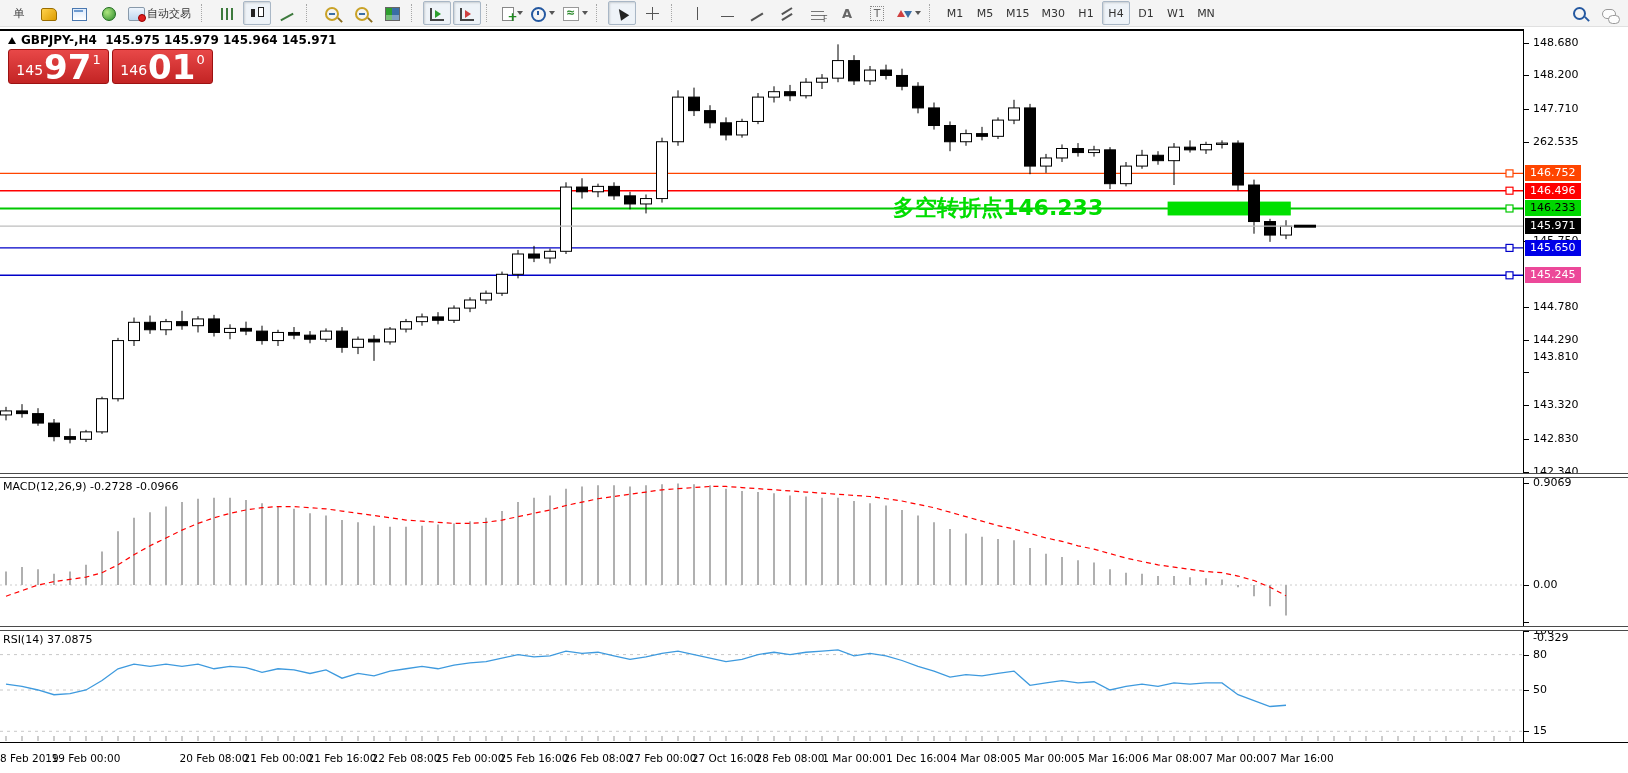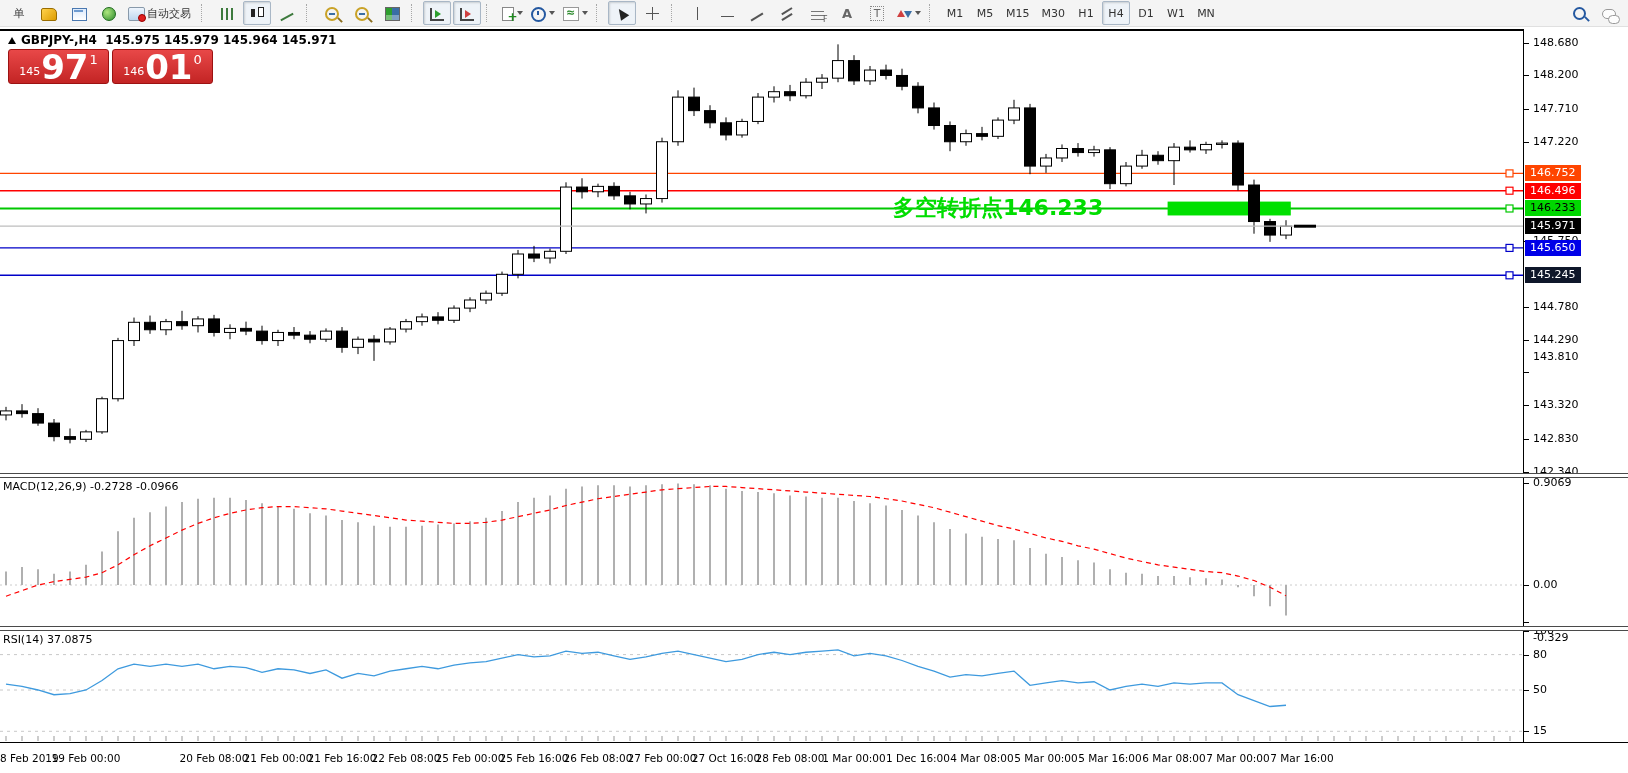--- a/index.html
+++ b/index.html
@@ -114,21 +114,21 @@
     border:1px solid #b02020;cursor:default;}
   .tp-vol{flex:1;display:flex;margin:0 2px;border:1px solid #a8a8a8;background:#fff;border-radius:2px;box-sizing:border-box;}
   .tp-dn,.tp-up{width:17px;background:linear-gradient(#fdfdfd,#e8e8e8);display:flex;align-items:center;justify-content:center;}
   .tp-dn{border-right:1px solid #ccc;} .tp-up{border-left:1px solid #ccc;}
   .tri-dn{width:0;height:0;border-left:4px solid transparent;border-right:4px solid transparent;border-top:5px solid #222;}
   .tri-up{width:0;height:0;border-left:4px solid transparent;border-right:4px solid transparent;border-bottom:5px solid #222;}
   .tp-vval{flex:1;display:flex;align-items:center;justify-content:flex-end;padding-right:7px;font-size:14px;color:#000;}
   .tp-row2{display:flex;margin-top:2px;height:35px;gap:3px;}
   .tp-price{flex:1;background:linear-gradient(#e84848,#c32424);border:1px solid #9c1212;border-radius:3px;
     color:#fff;display:flex;align-items:flex-end;justify-content:center;padding-bottom:2px;cursor:default;}
-  .p-sm{font-size:11px;margin-bottom:3px;}
+  .p-sm{font-size:14px;margin-bottom:3px;}
   .p-big{font-size:34px;font-weight:bold;line-height:27px;margin:0 1px;}
   .p-sup{font-size:13px;margin-bottom:14px;}
 </style>
 </head>
 <body>
 
 <div id="toolbar">
     <div class="tbtn">
       <span class="tlabel">单</span>
     </div>
@@ -655,21 +655,21 @@
   <div id="rsi-label">RSI(14) 37.0875</div>
 
   <div id="price-axis">
       <div class="ax-tick" style="top: 13.9994px;"></div>
       <div class="ax-lbl" style="top: 6.99941px;">148.680</div>
       <div class="ax-tick" style="top: 46.4618px;"></div>
       <div class="ax-lbl" style="top: 39.4618px;">148.200</div>
       <div class="ax-tick" style="top: 79.6005px;"></div>
       <div class="ax-lbl" style="top: 72.6005px;">147.710</div>
       <div class="ax-tick" style="top: 112.739px;"></div>
-      <div class="ax-lbl" style="top: 105.739px;">147.220</div>
+      <div class="ax-lbl" style="top: 105.739px;">262.535</div>
       <div class="ax-tick" style="top: 212.155px;"></div>
       <div class="ax-lbl" style="top: 205.155px;">145.750</div>
       <div class="ax-tick" style="top: 277.756px;"></div>
       <div class="ax-lbl" style="top: 270.756px;">144.780</div>
       <div class="ax-tick" style="top: 310.895px;"></div>
       <div class="ax-lbl" style="top: 303.895px;">144.290</div>
       <div class="ax-tick" style="top: 343.358px;"></div>
       <div class="ax-lbl" style="top: 321px;">143.810</div>
       <div class="ax-tick" style="top: 376.496px;"></div>
       <div class="ax-lbl" style="top: 369.496px;">143.320</div>
@@ -691,21 +691,21 @@
       <div class="ax-lbl" style="top: 654px;">50</div>
       <div class="ax-tick" style="top: 702.3px;"></div>
       <div class="ax-lbl" style="top: 695.3px;">15</div>
       <div class="ax-tick" style="top: 720px;"></div>
       <div class="ax-lbl" style="top: 713px;">0</div>
       <div class="ax-badge" style="top: 136.39px; background: rgb(255, 69, 0); color: rgb(255, 255, 255);">146.752</div>
       <div class="ax-badge" style="top: 153.703px; background: rgb(255, 0, 0); color: rgb(255, 255, 255); text-align: center;">146.496</div>
       <div class="ax-badge" style="top: 171.49px; background: rgb(0, 216, 0); color: rgb(0, 0, 0);">146.233</div>
       <div class="ax-badge" style="top: 189.209px; background: rgb(0, 0, 0); color: rgb(255, 255, 255);">145.971</div>
       <div class="ax-badge" style="top: 210.918px; background: rgb(0, 0, 232); color: rgb(255, 255, 255);">145.650</div>
-      <div class="ax-badge" style="top: 238.308px; background: #0f172a; color: rgb(255, 255, 255);">145.245</div>
+      <div class="ax-badge" style="top: 238.308px; background: #ec4899; color: rgb(255, 255, 255);">145.245</div>
     </div>
   <div id="time-axis">
       <div class="t-lbl first" style="left: 0px;">8 Feb 2019</div>
       <div class="t-lbl" style="left: 86px;">19 Feb 00:00</div>
       <div class="t-lbl" style="left: 150px; margin-top: 32px;">19 Feb 16:00</div>
       <div class="t-lbl" style="left: 214px;">20 Feb 08:00</div>
       <div class="t-lbl" style="left: 278px;">21 Feb 00:00</div>
       <div class="t-lbl" style="left: 342px;">21 Feb 16:00</div>
       <div class="t-lbl" style="left: 406px;">22 Feb 08:00</div>
       <div class="t-lbl" style="left: 470px;">25 Feb 00:00</div>

